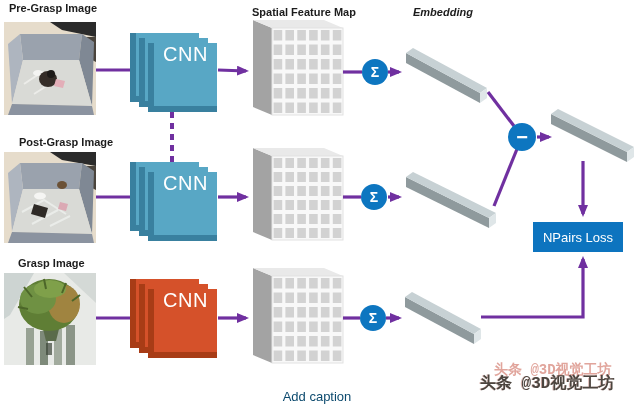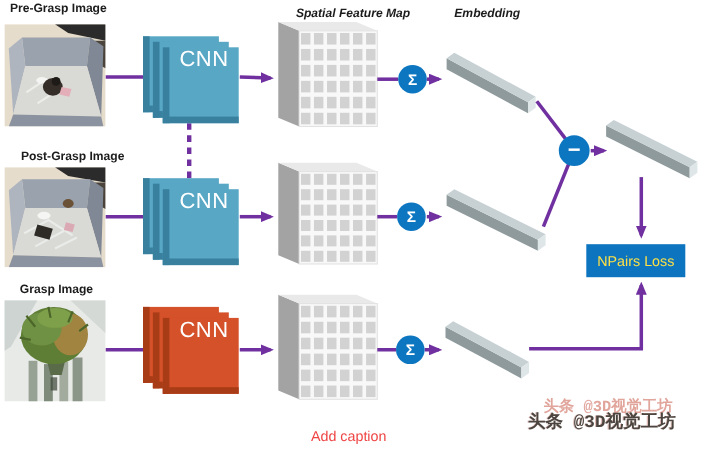--- a/index.html
+++ b/index.html
@@ -43,26 +43,26 @@
   .cnn-text{color:#fff;font-size:20px;letter-spacing:.5px;}
 
   
   .op-circle{position:absolute;border-radius:50%;background:var(--blue,#0d76c0);
     color:#fff;display:flex;align-items:center;justify-content:center;font-weight:bold;}
   .sigma{width:26px;height:26px;font-size:14px;}
   .minus{width:28px;height:28px;font-size:20px;line-height:1;}
 
   
   .loss-box{position:absolute;left:533px;top:222px;width:90px;height:30px;
-    background:var(--lossblue,#0d74bf);color:#fde047;display:flex;align-items:center;
+    background:var(--lossblue,#0d74bf);color:#ffffff;display:flex;align-items:center;
     justify-content:center;font-size:13px;}
 
   
   .caption{position:absolute;left:252px;top:389px;width:130px;text-align:center;
-    font-size:13px;color:#ef4444;}
+    font-size:13px;color:#0c4a6e;}
 
   
   .watermark{position:absolute;left:478px;top:360px;width:162px;height:46px;font-family:Liberation Mono, monospace;}
   .wm-ghost{position:absolute;left:16px;top:1px;font-size:14px;font-weight:bold;
     color:rgba(195,75,58,.5);filter:blur(.6px);white-space:nowrap;}
   .wm-main{position:absolute;left:2px;top:13px;font-size:16px;font-weight:bold;color:#4c453f;
     text-shadow:1px 1px 0 rgba(255,255,255,.85), -1px 0 0 rgba(160,60,45,.35);white-space:nowrap;}
 </style>
 </head>
 <body>
@@ -248,21 +248,21 @@
     <line class="pline" x1="494" y1="206" x2="517" y2="149"></line>
     <line class="pline" x1="537" y1="137" x2="549" y2="137" marker-end="url(#arr)"></line>
 
     <line class="pline" x1="583" y1="161" x2="583" y2="214" marker-end="url(#arr)"></line>
     <polyline class="pline" points="481,317 583,317 583,259" marker-end="url(#arr)"></polyline>
   </svg>
 
   <div class="lbl" style="left:9px;top:2px;">Pre-Grasp Image</div>
   <div class="lbl" style="left:9px;top:136px;padding-left:10px;">Post-Grasp Image</div>
   <div class="lbl" style="left:18px;top:257px;text-align:center;">Grasp Image</div>
-  <div class="lbl" style="left:269px;top:6px;font-style:italic;">Spatial Feature Map</div>
+  <div class="lbl" style="left:252px;top:6px;">Spatial Feature Map</div>
   <div class="lbl" style="left:413px;top:6px;font-style:italic;">Embedding</div>
 
   <div class="photo" style="left:4px;top:22px;">
     <svg width="92" height="93" viewBox="0 0 92 93">
       <rect x="0" y="0" width="92" height="93" fill="#e6dccb"></rect>
       <polygon points="46,0 92,0 92,15 58,8" fill="#2b2b2b"></polygon>
       <polygon points="82,15 92,15 92,40 84,36" fill="#4a443c"></polygon>
       <polygon points="16,12 78,12 75,38 19,38" fill="#9aa2ad"></polygon>
       <polygon points="4,22 16,12 19,38 8,82" fill="#aeb5bf"></polygon>
       <polygon points="75,38 78,12 90,20 88,84" fill="#7f8894"></polygon>

